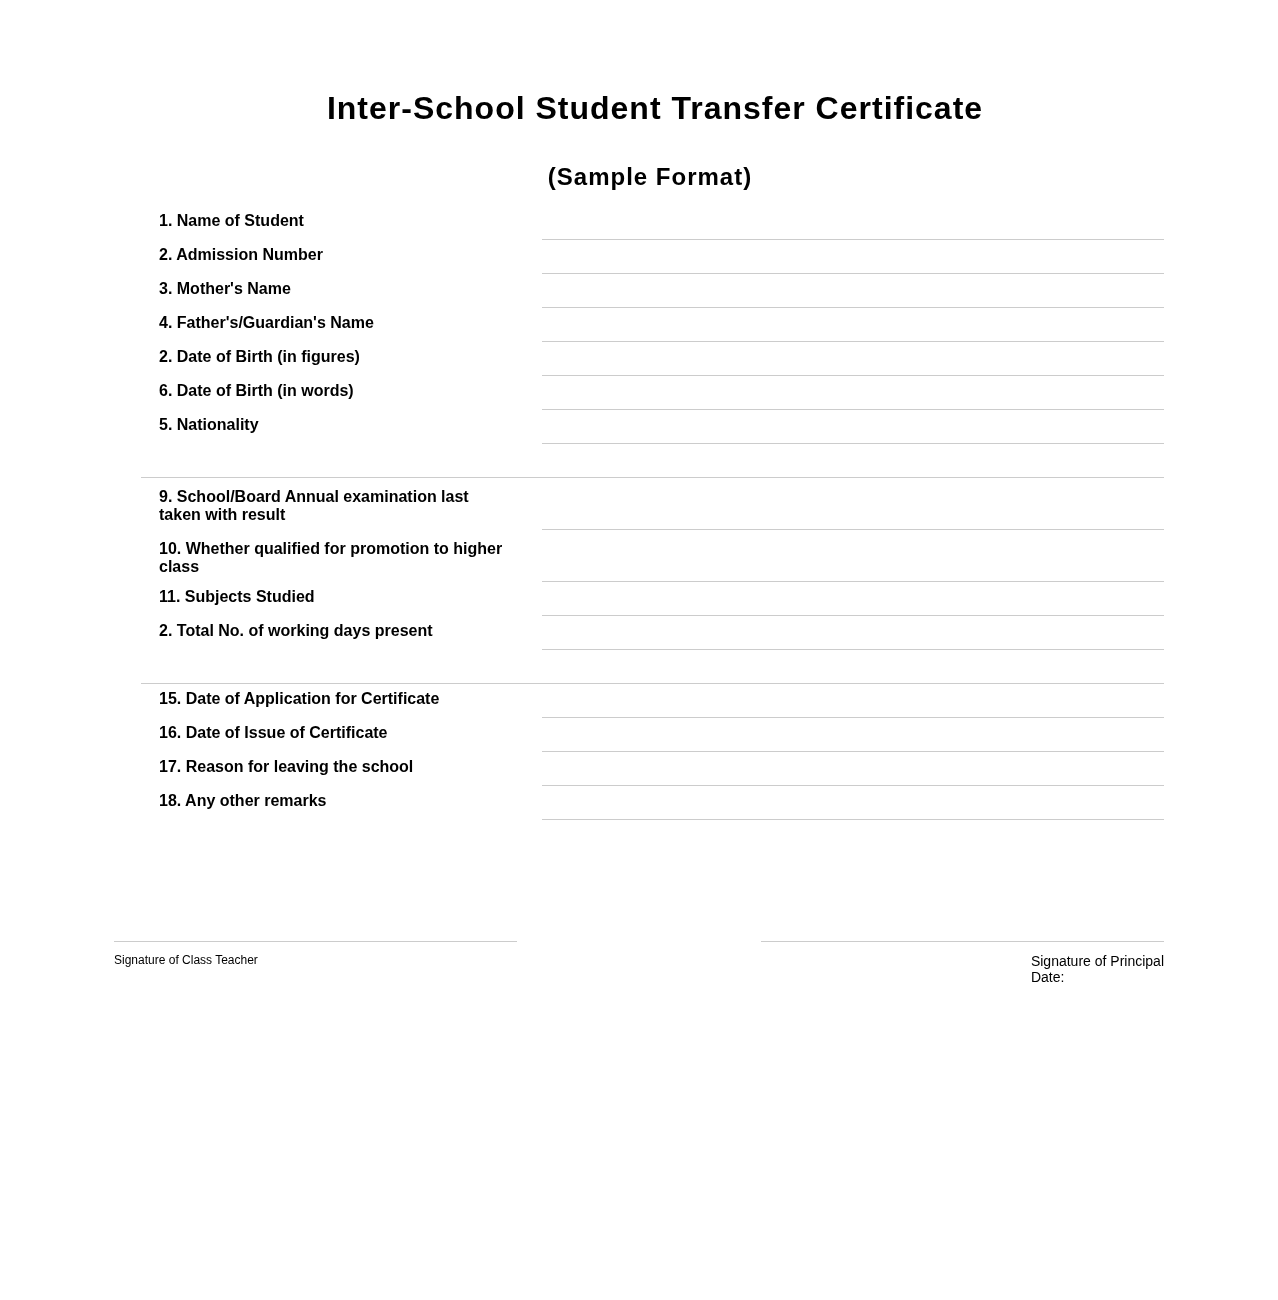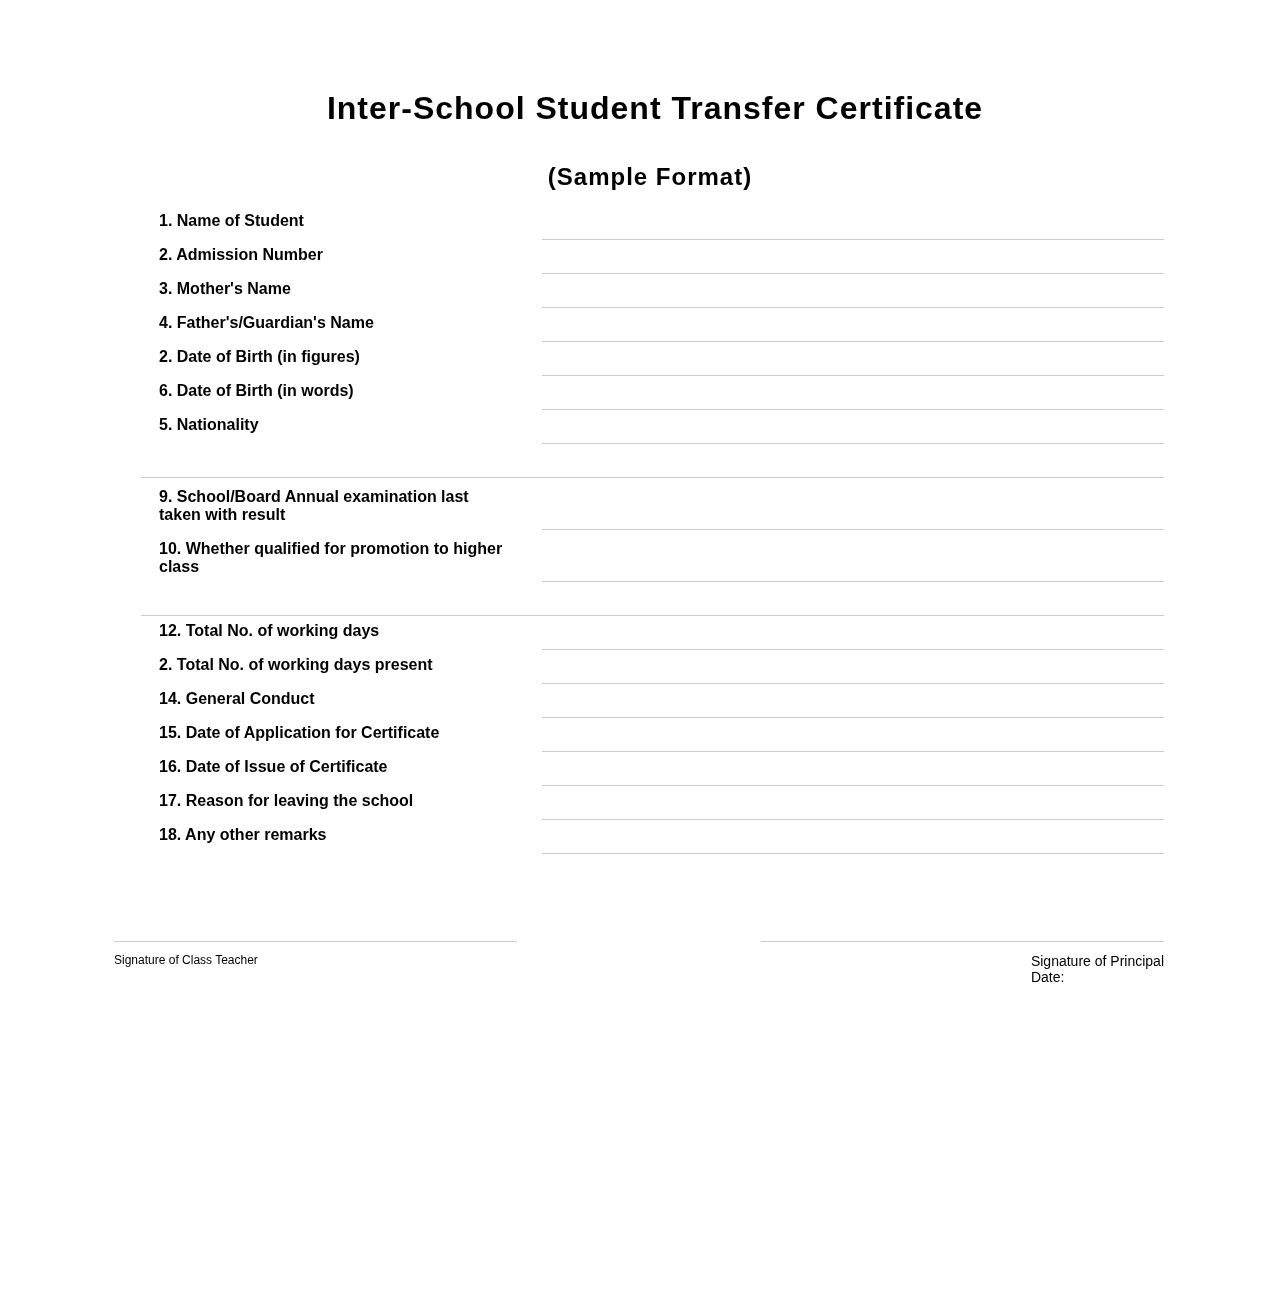--- a/index.html
+++ b/index.html
@@ -69,35 +69,30 @@
     <div class="label">9. School/Board Annual examination last taken with result</div>
       <div class="gap"></div>
     <div class="field"></div>
   </div>
   <div class="row double">
     <div class="label">10. Whether qualified for promotion to higher class</div>
       <div class="gap"></div>
     <div class="field"></div>
   </div>
   <div class="row single">
-      <div class="gap"></div>
-    <div class="field"></div>
-  </div>
-  <div class="row single">
-    <div class="label">12. Total No. of working days</div>
+    <div class="label">11. Subjects Studied</div>
       <div class="gap"></div>
     <div class="field"></div>
   </div>
   <div class="row single">
     <div class="label">2. Total No. of working days present</div>
       <div class="gap"></div>
     <div class="field"></div>
   </div>
   <div class="row single">
-    <div class="label">14. General Conduct</div>
       <div class="gap"></div>
     <div class="field"></div>
   </div>
   <div class="row single">
     <div class="label">15. Date of Application for Certificate</div>
       <div class="gap"></div>
     <div class="field"></div>
   </div>
   <div class="row single">
     <div class="label">16. Date of Issue of Certificate</div>

